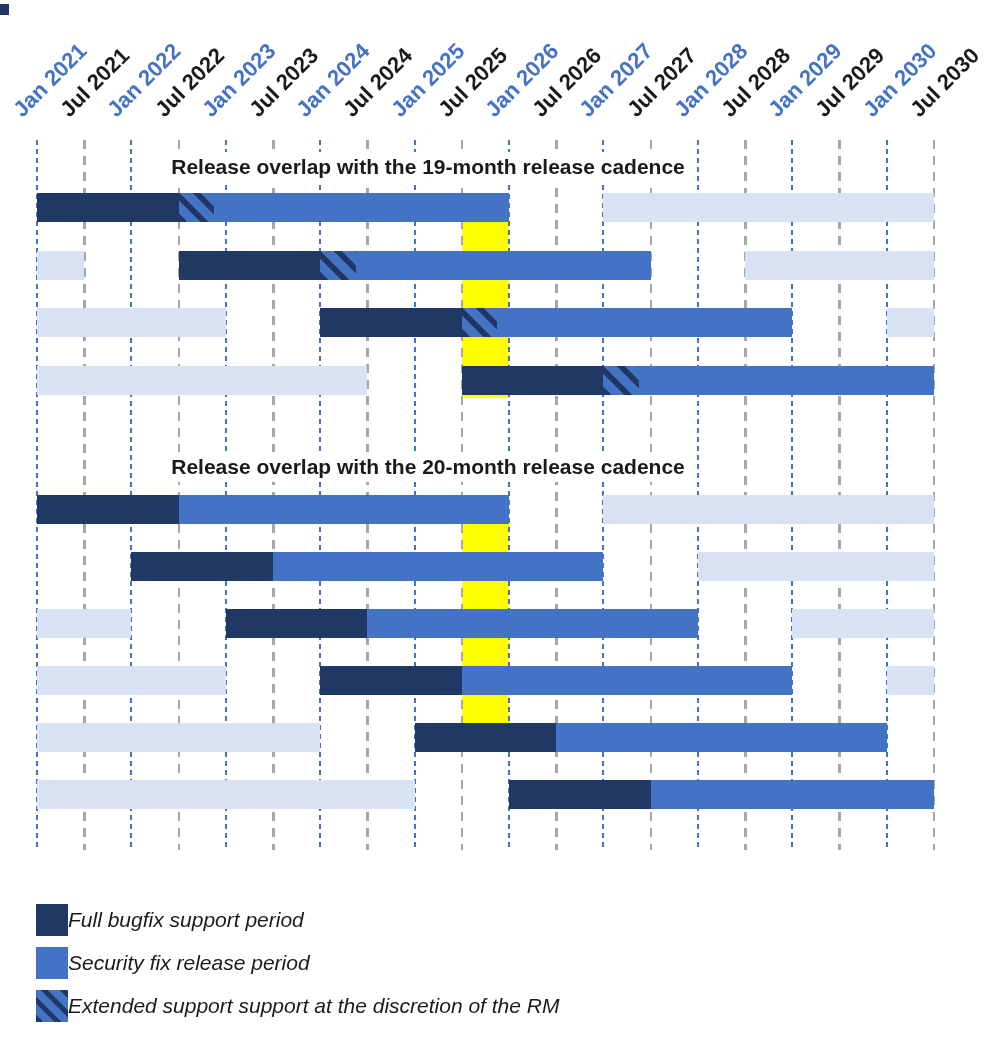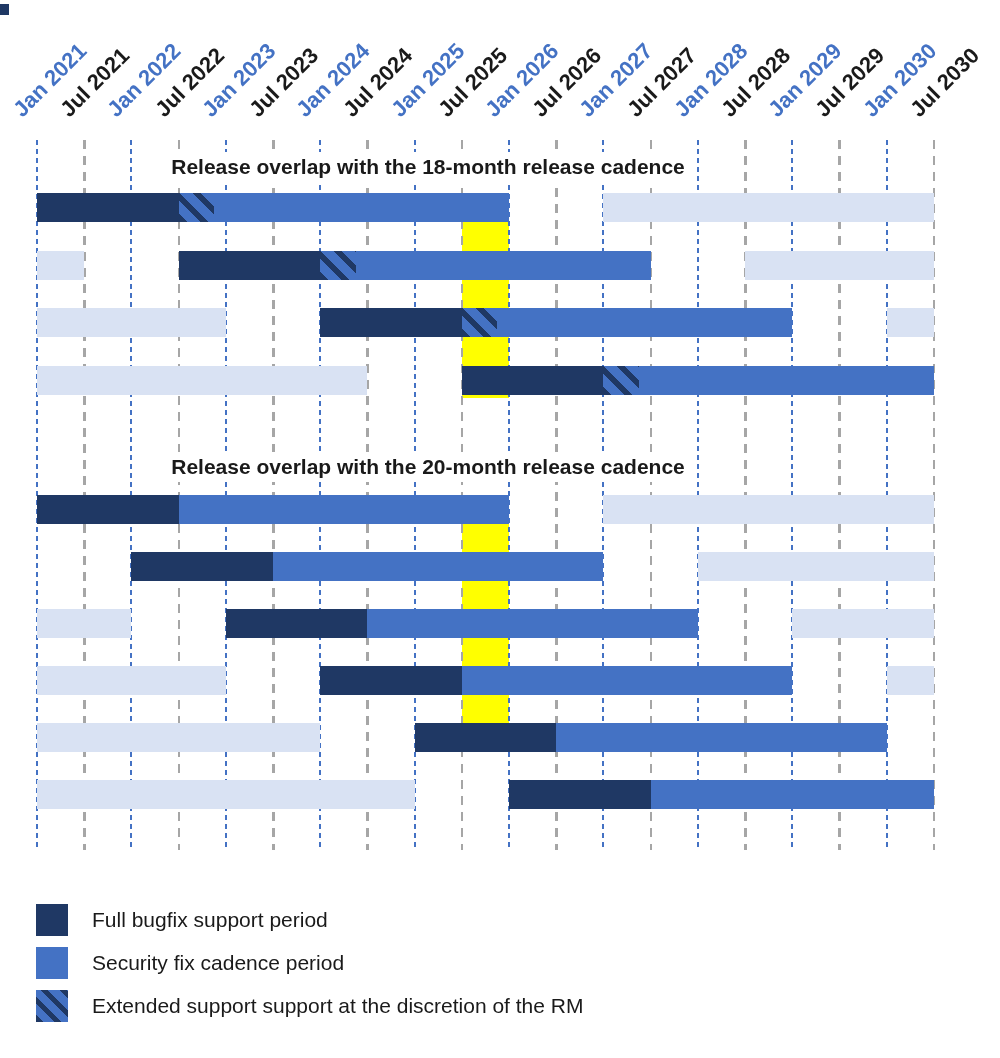--- a/index.html
+++ b/index.html
@@ -23,48 +23,48 @@
   .seg-full{background:var(--c-full);}
   .seg-sec{background:var(--c-sec);}
   .seg-ext{background-color:var(--c-sec);
     background-image:repeating-linear-gradient(45deg,var(--c-full) 0 6px,transparent 6px 15px);}
   .seg-adj{background:var(--c-adj);}
 
   .section-title{position:absolute;left:428px;transform:translateX(-50%);z-index:5;
     background:#fff;padding:0 8px;white-space:nowrap;font-size:21px;font-weight:600;
     color:var(--c-text);line-height:30px;height:30px;}
 
-  .legend-item{position:absolute;left:36px;display:flex;align-items:center;gap:24px;z-index:3;}
+  .legend-item{position:absolute;left:36px;display:flex;align-items:center;gap:0;z-index:3;font-style:italic;}
   .swatch{width:32px;height:32px;flex:0 0 32px;}
   .swatch-full{background:var(--c-full);}
   .swatch-sec{background:var(--c-sec);}
   .swatch-ext{background-color:var(--c-sec);
     background-image:repeating-linear-gradient(45deg,var(--c-full) 0 5px,transparent 5px 13px);}
   .legend-label{font-size:21px;color:var(--c-text);white-space:nowrap;}
 
   .corner-artifact{position:absolute;left:0;top:4px;width:9px;height:11px;background:var(--c-full);z-index:6;}
 </style>
 </head>
 <body>
 
 <div id="chart">
   <div class="corner-artifact"></div>
 
-  <div class="section-title" style="top:152px">Release overlap with the 18-month release cadence</div>
+  <div class="section-title" style="top:152px">Release overlap with the 19-month release cadence</div>
 
   <div class="section-title" style="top:452px">Release overlap with the 20-month release cadence</div>
 
   <div class="legend-item" style="top:904px">
     <div class="swatch swatch-full"></div>
     <div class="legend-label">Full bugfix support period</div>
   </div>
 
   <div class="legend-item" style="top:947px">
     <div class="swatch swatch-sec"></div>
-    <div class="legend-label">Security fix cadence period</div>
+    <div class="legend-label">Security fix release period</div>
   </div>
 
   <div class="legend-item" style="top:990px">
     <div class="swatch swatch-ext"></div>
     <div class="legend-label">Extended support support at the discretion of the RM</div>
   </div>
 <div class="highlight-band" style="left: 461.8px; width: 47.2px; top: 193px; height: 205px;"></div>
     <div class="highlight-band" style="left: 461.8px; width: 47.2px; top: 495px; height: 228px;"></div>
     <div class="gridline jan" style="left: 36px;"></div>
     <div class="axis-label" style="left: 25px; top: 99px; color: rgb(68, 114, 196);">Jan 2021</div>

